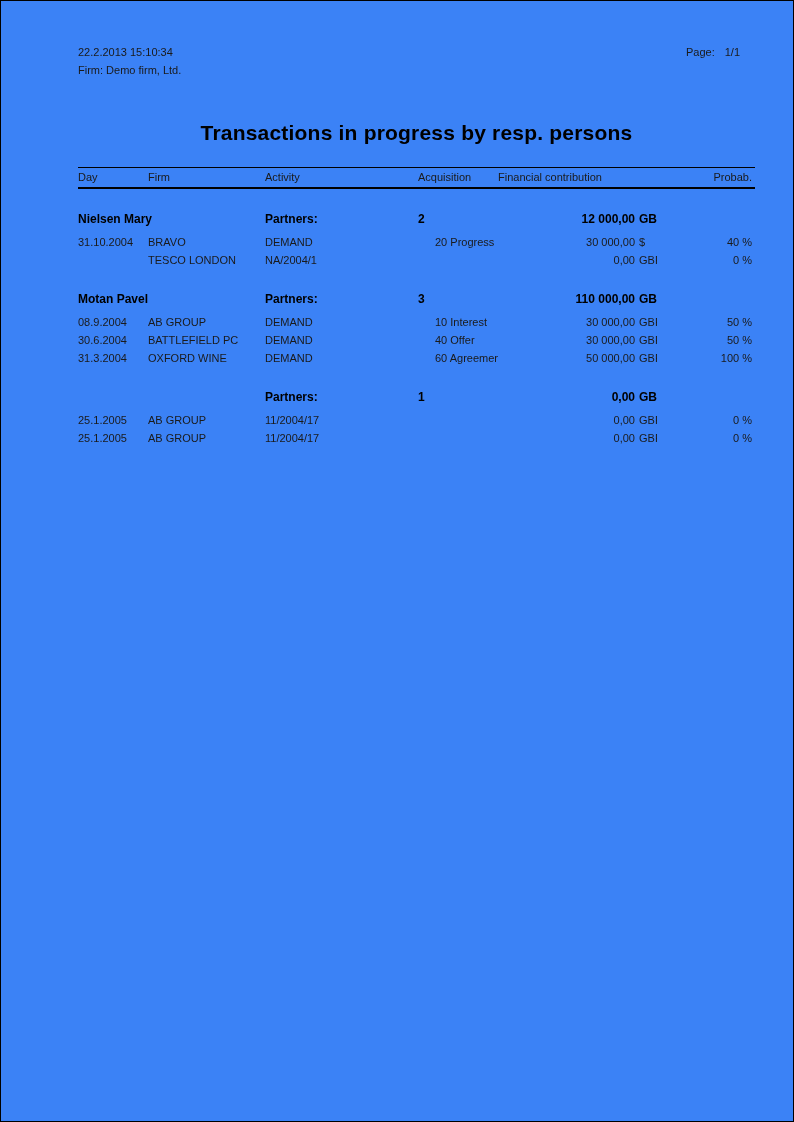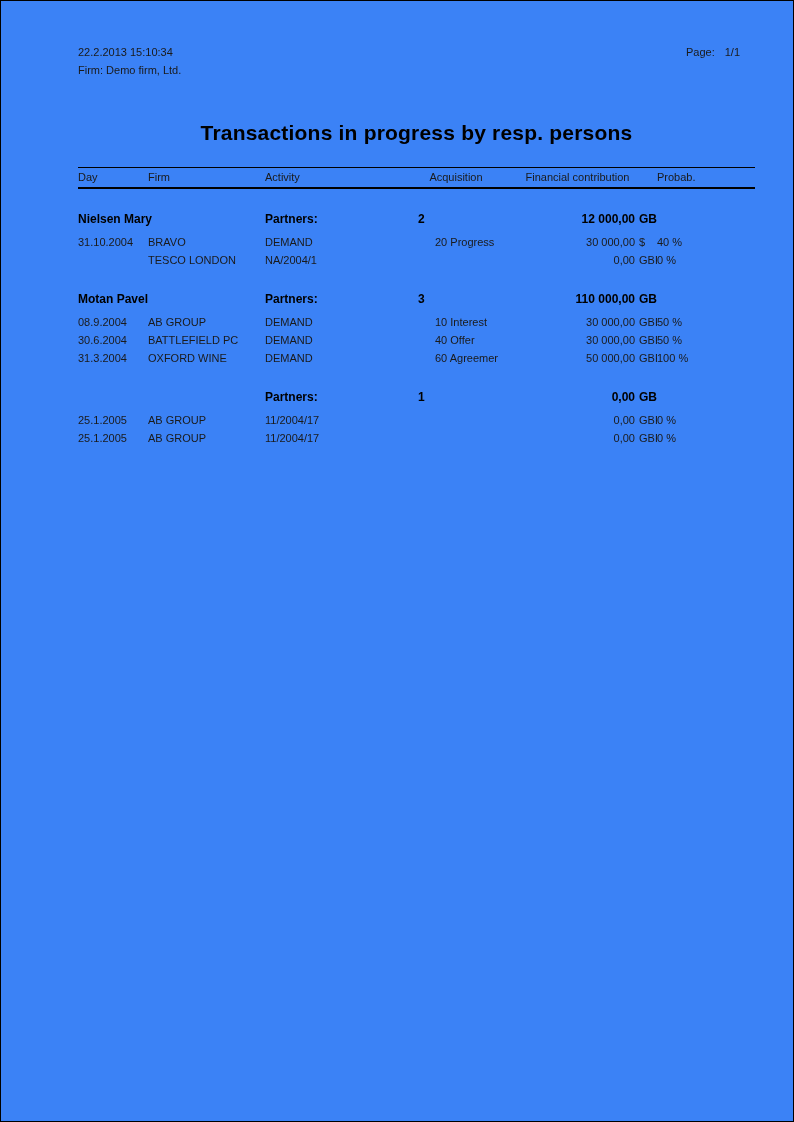--- a/index.html
+++ b/index.html
@@ -61,23 +61,23 @@
     line-height: 18px;
     color: #1a1a1a;
   }
   .row .c { white-space: nowrap; overflow: hidden; }
   .row.hdr {
     border-top: 1px solid #000000;
     border-bottom: 2px solid #000000;
     line-height: 19px;
     height: 19px;
   }
-  .hdr .c4 { text-align: center; padding-right: 4px; }
-  .hdr .c5 { text-align: center; display: block; }
-  .c6 { padding-right: 3px; }
+  .hdr .c4 { text-align: left; padding-right: 4px; }
+  .hdr .c5 { text-align: left; display: block; }
+  .c6 { text-align: right; padding-right: 3px; }
   .detail .c4 { padding-left: 17px; }
   .c5 { display: flex; }
   .amt { flex: 1 1 auto; text-align: right; }
   .cur {
     flex: 0 0 18px;
     width: 18px;
     margin-left: 4px;
     overflow: hidden;
     white-space: nowrap;
   }

